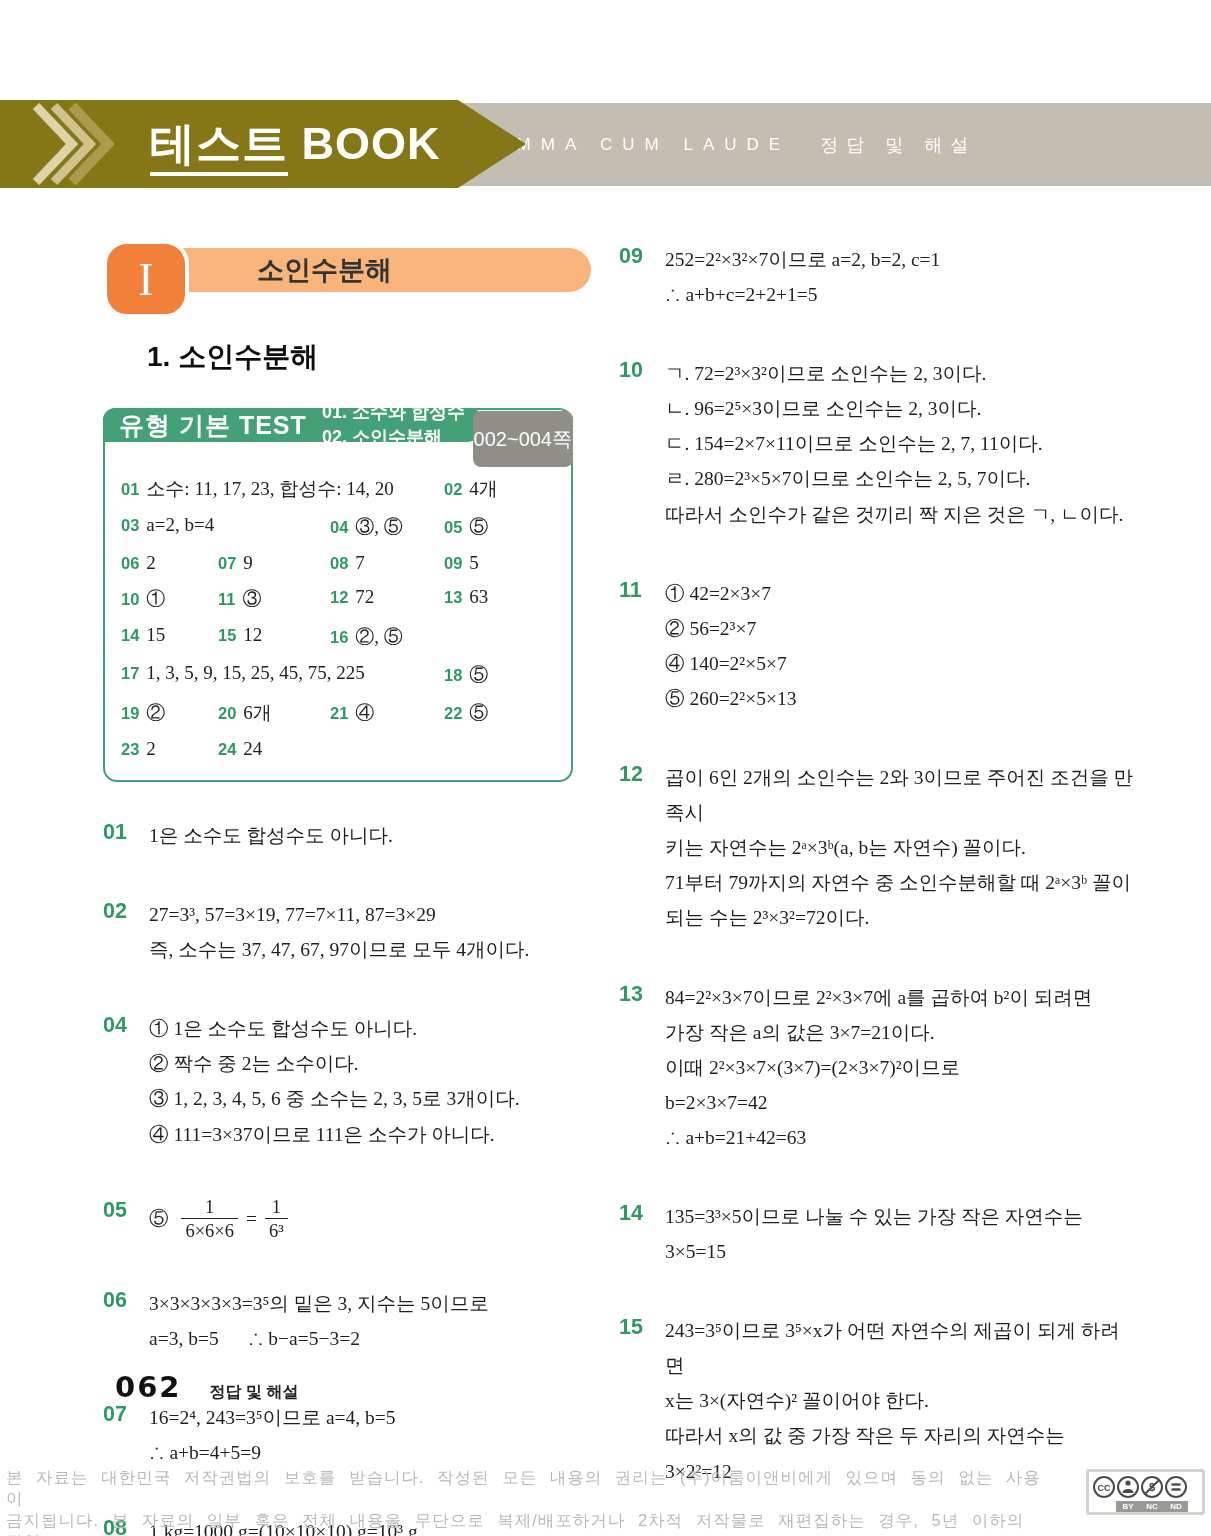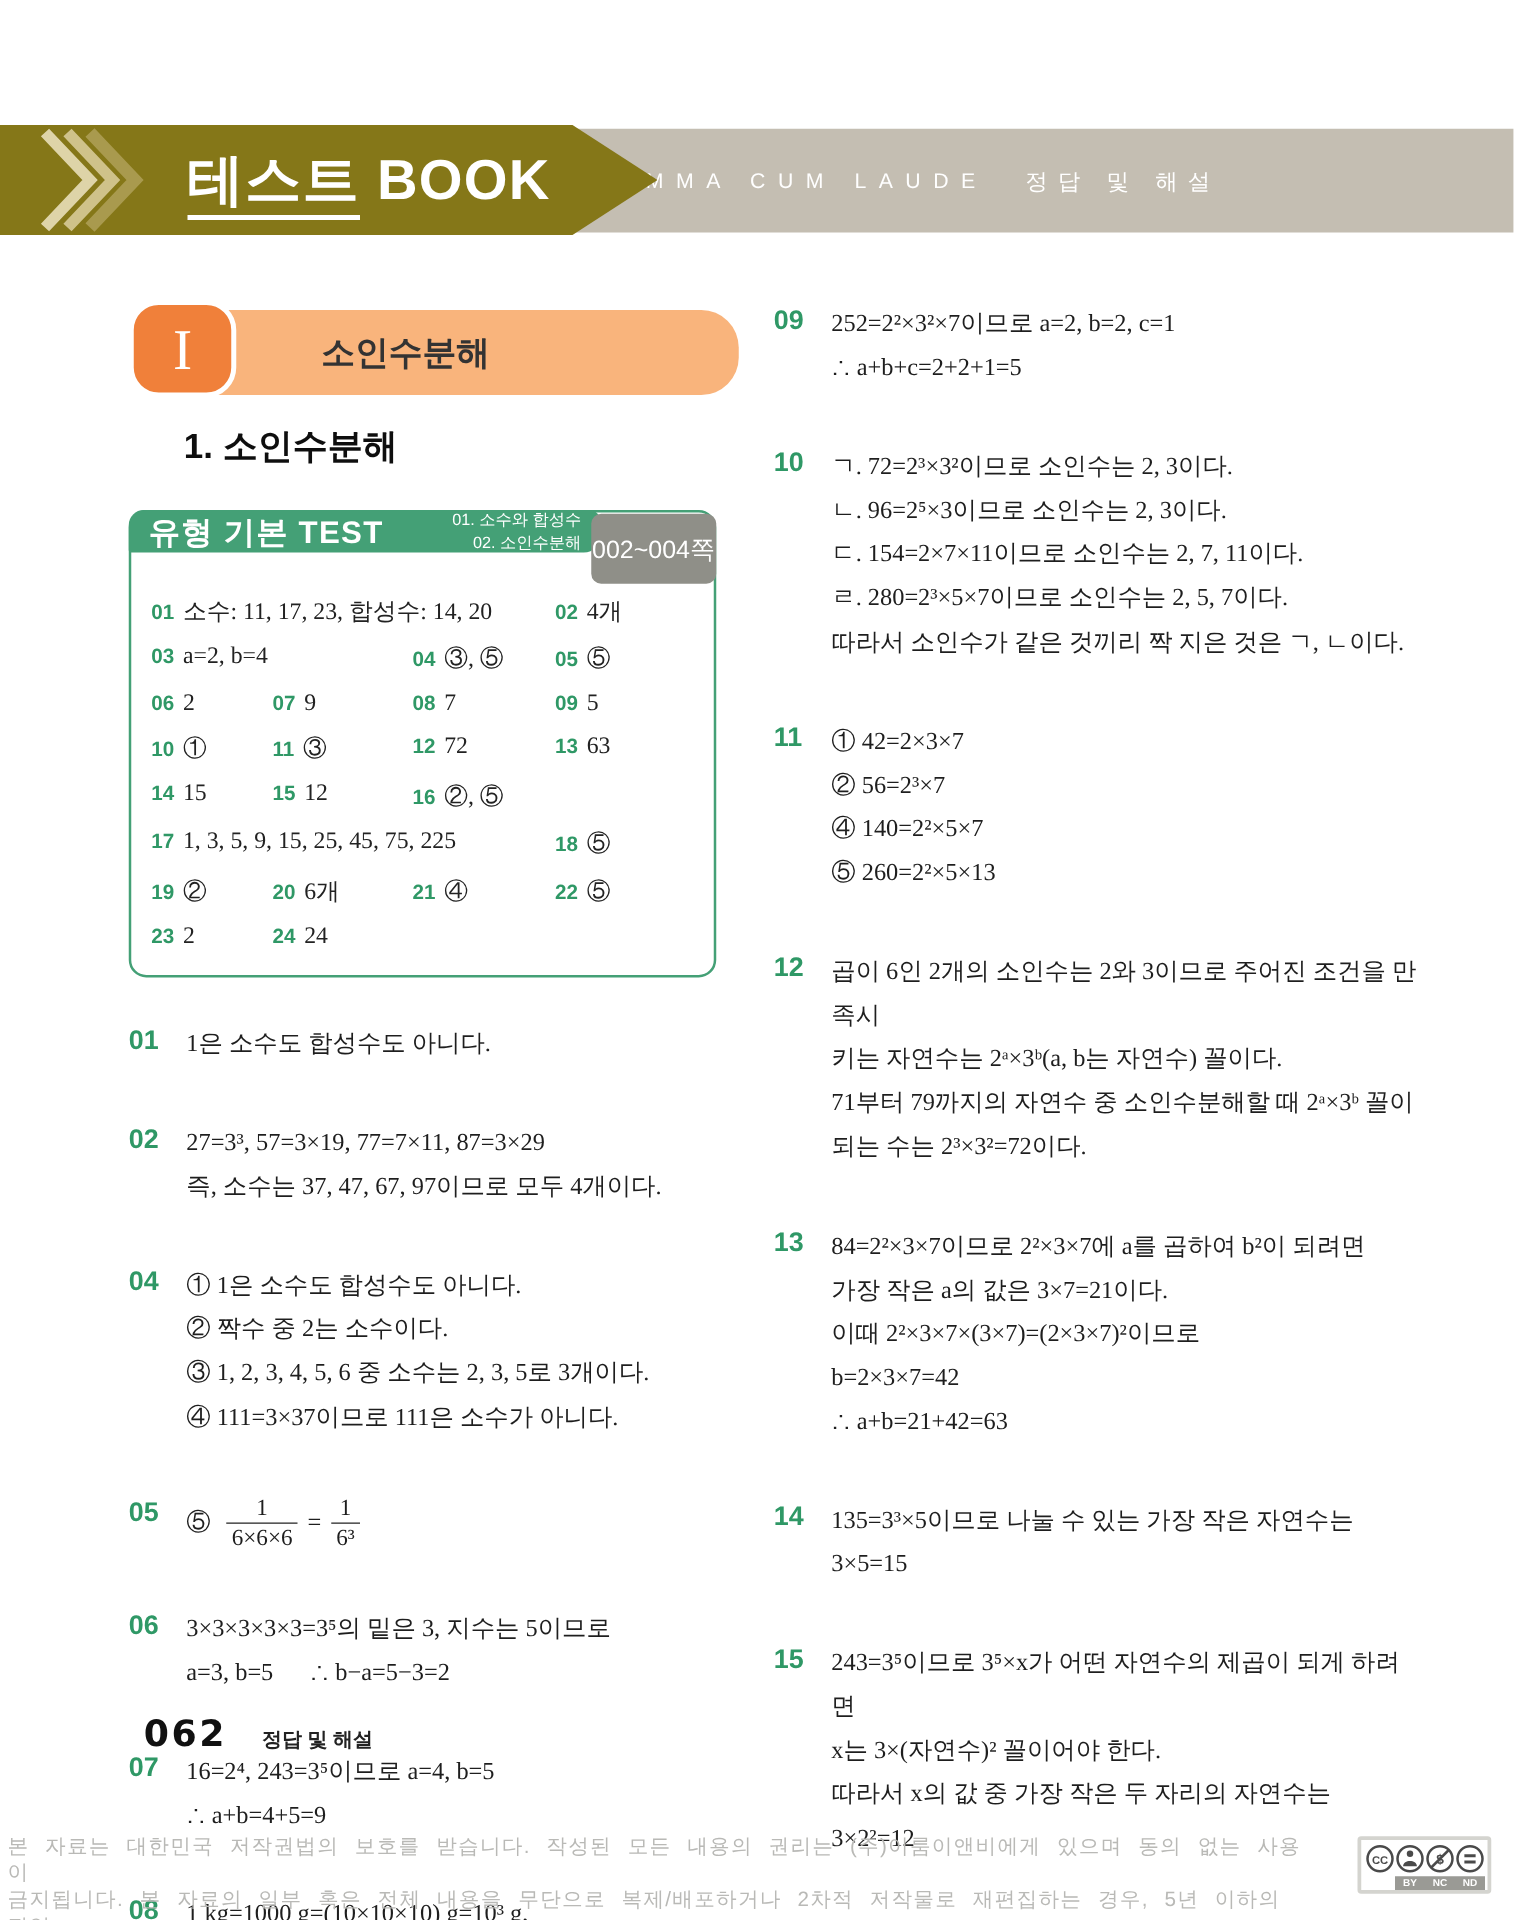--- a/index.html
+++ b/index.html
@@ -27,39 +27,39 @@
         font-size:45px;margin-left:28px;white-space:nowrap;letter-spacing:1px;}
   .logo-kr{border-bottom:4px solid #fff;padding-bottom:3px;}
 
   
   .content{position:absolute;left:103px;top:240px;width:1034px;display:flex;gap:46px;}
   .col-left{width:470px;flex:none;}
   .col-right{flex:1;min-width:0;padding-top:2px;}
 
   
   .sec-head{position:relative;height:78px;}
-  .sec-bar{position:absolute;left:44px;top:8px;right:-18px;height:68px;background:var(--orangelight);
+  .sec-bar{position:absolute;left:44px;top:8px;right:-18px;height:44px;background:var(--orangelight);
            border-radius:16px 30px 30px 16px;display:flex;align-items:center;padding-left:110px;
            font-family:"Liberation Sans","DejaVu Sans",sans-serif;font-weight:bold;font-size:27px;color:#333;box-sizing:border-box;}
   .sec-badge{position:absolute;left:0;top:0;width:86px;height:78px;background:var(--orange);
              border:4px solid #fff;border-radius:24px;box-sizing:border-box;color:#fff;
              font-family:"Liberation Serif","DejaVu Serif",serif;font-size:46px;
              display:flex;align-items:center;justify-content:center;}
   .subsec{margin-top:20px;font-family:"Liberation Sans","DejaVu Sans",sans-serif;font-weight:bold;
           font-size:28px;color:#0e0e0e;margin-left:44px;}
 
   
   .test-box{position:relative;margin-top:32px;border:2px solid var(--green);border-radius:14px;
             padding:66px 16px 20px 16px;}
   .box-head{position:absolute;top:-2px;left:-2px;width:378px;height:34px;background:var(--green);
             border-radius:12px 10px 14px 2px;display:flex;align-items:center;box-sizing:border-box;}
   .box-title{color:#fff;font-family:"Liberation Sans","DejaVu Sans",sans-serif;font-weight:bold;
              font-size:25px;margin-left:16px;letter-spacing:1px;white-space:nowrap;}
-  .box-units{margin-left:auto;margin-right:16px;color:#fff;text-align:right;
-             font-family:"Liberation Sans","DejaVu Sans",sans-serif;font-weight:normal;font-size:13px;line-height:1.4;}
+  .box-units{margin-left:auto;margin-right:16px;color:#fff;text-align:left;
+             font-family:"Liberation Sans","DejaVu Sans",sans-serif;font-weight:bold;font-size:18px;line-height:1.4;}
   .link-icon{position:absolute;left:366px;top:9px;}
   .page-badge{position:absolute;top:1px;right:-2px;height:56px;background:var(--badgegray);border-radius:8px;
               color:#fff;font-family:"Liberation Sans","DejaVu Sans",sans-serif;font-size:20px;
               display:flex;align-items:center;padding:0 1px;}
   .ans-grid{display:grid;grid-template-columns:97px 112px 114px 1fr;row-gap:12px;font-size:19px;}
   .ans-cell{display:flex;align-items:baseline;white-space:nowrap;overflow:visible;}
   .ans-num{color:var(--greennum);font-family:"Liberation Sans","DejaVu Sans",sans-serif;font-weight:bold;
            font-size:16.5px;margin-right:7px;flex:none;}
   .ans-text{font-family:"Liberation Serif","DejaVu Serif",serif;color:#222;}
 
@@ -75,21 +75,21 @@
   .frac .num{padding:0 4px;}
 
   
   .footer-pagenum{position:absolute;left:115px;top:1370px;display:flex;align-items:baseline;gap:28px;}
   .pn{font-family:"DejaVu Sans","Liberation Sans",sans-serif;font-weight:bold;font-size:29px;color:#111;letter-spacing:2px;}
   .pl{font-family:"Liberation Sans","DejaVu Sans",sans-serif;font-weight:bold;font-size:16px;color:#222;}
   .copyright{position:absolute;left:6px;top:1467px;width:1048px;color:var(--graytext);
              font-family:"Liberation Sans","DejaVu Sans",sans-serif;font-size:16.5px;line-height:1.3;
              word-spacing:7px;letter-spacing:1px;}
   .cc-badge{position:absolute;left:1086px;top:1469px;background:#d4d4cf;border-radius:3px;padding:3px;}
-  .cc-inner{background:#fff;display:flex;align-items:flex-start;padding:2px 2px 0 3px;}
+  .cc-inner{background:#fff;display:flex;align-items:flex-start;padding:2px 14px 0 3px;}
   .cc-col{display:flex;flex-direction:column;align-items:center;width:24px;}
   .cc-label{margin-top:1px;width:100%;background:#9a9a95;color:#fff;text-align:center;
             font-family:"Liberation Sans","DejaVu Sans",sans-serif;font-size:8px;font-weight:bold;line-height:11px;}
 </style>
 </head>
 <body>
 
 <div class="page">
 
   <div class="top-gray">

